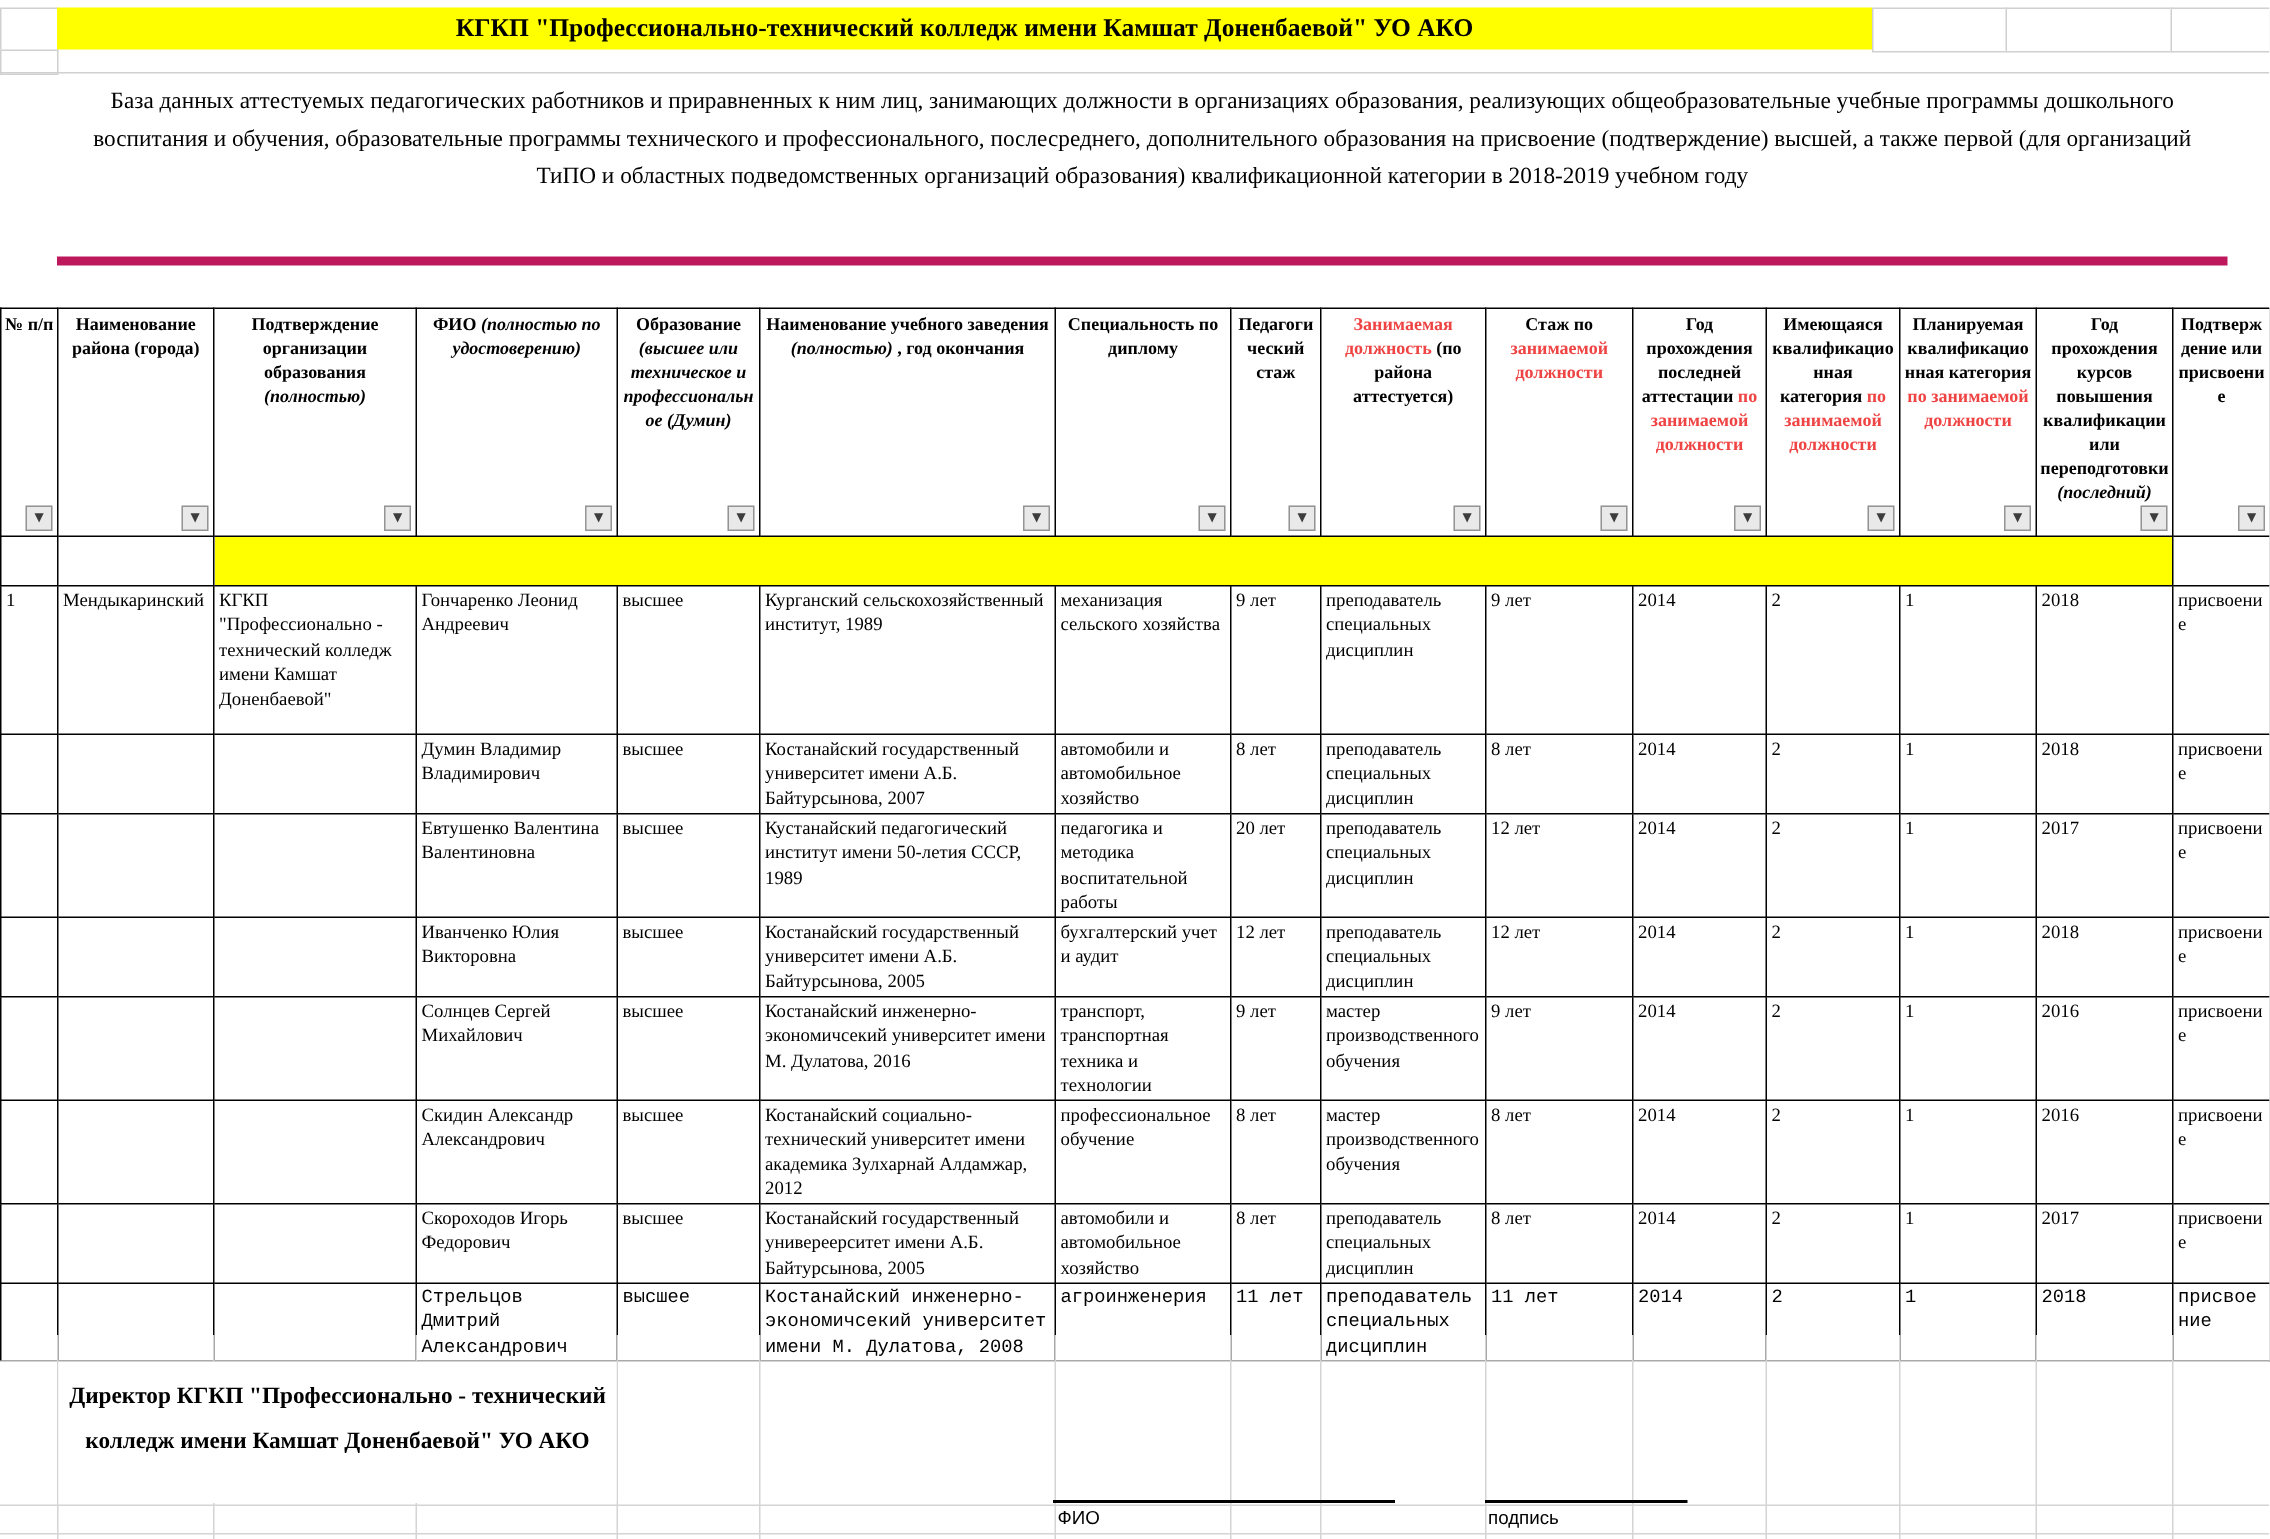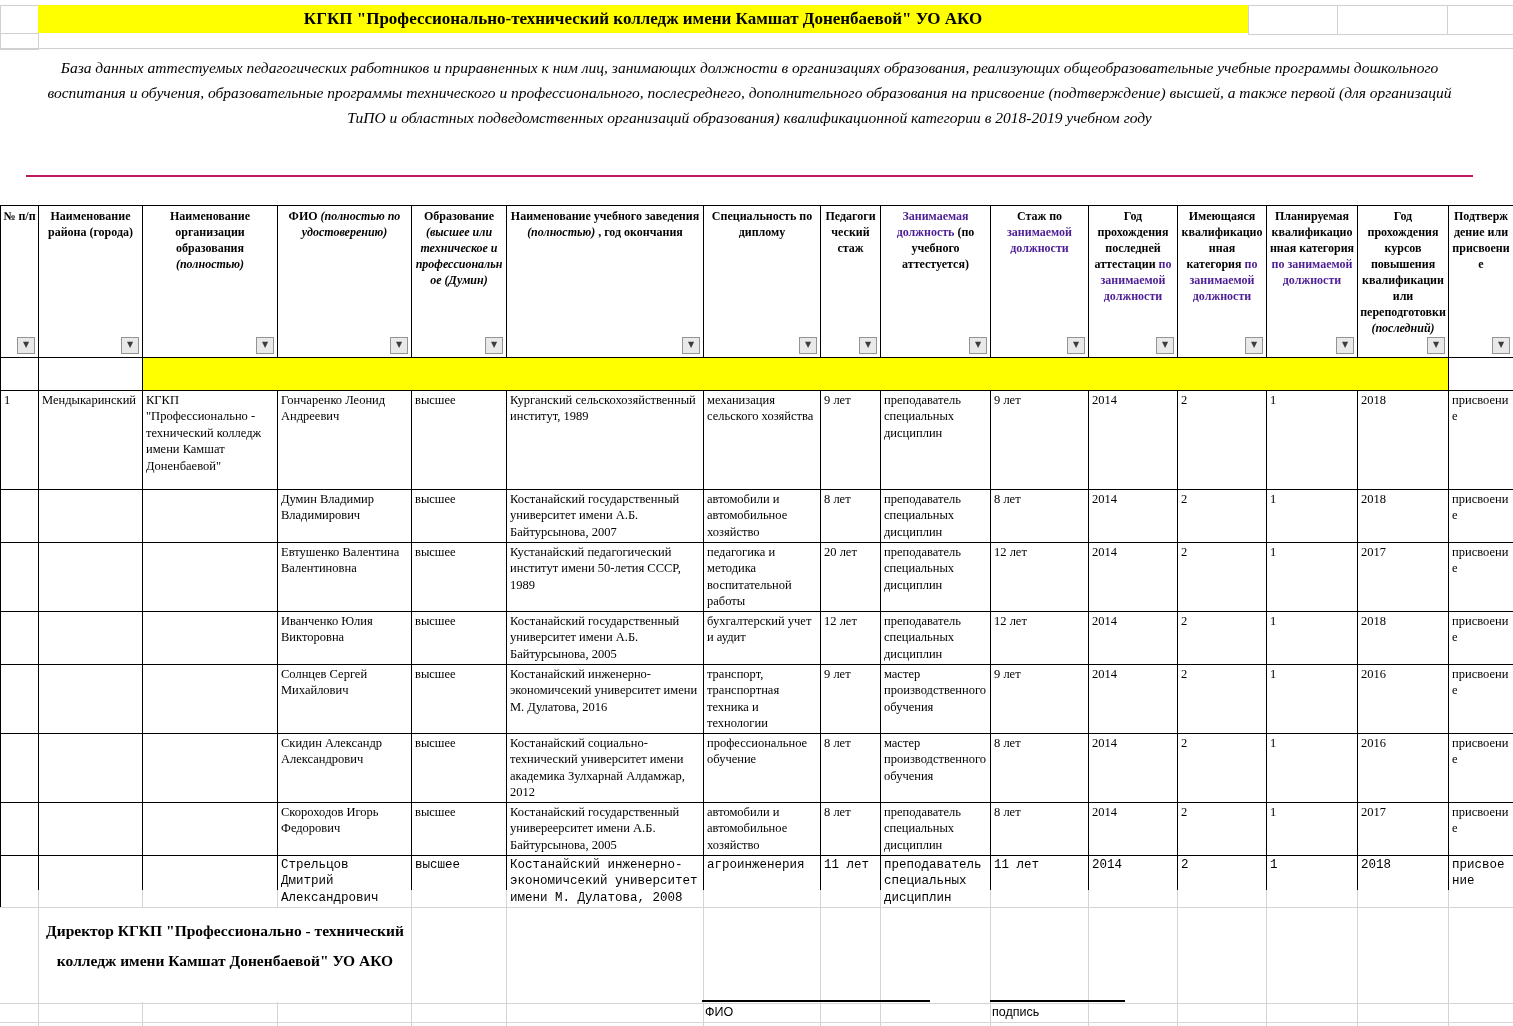--- a/index.html
+++ b/index.html
@@ -4,32 +4,32 @@
 <style>
   html,body{margin:0;padding:0;background:#fff;}
   .sheet{position:relative;width:1513px;height:1026px;background:#ffffff;overflow:hidden;
          font-family:"Liberation Serif","DejaVu Serif",serif;color:#000;}
   
   .gcell{position:absolute;border:1px solid #d0d0d0;background:#fff;}
   .title-cell{position:absolute;left:38px;top:5px;width:1210px;height:28px;background:#ffff00;
               display:flex;align-items:center;justify-content:center;
               font-weight:bold;font-size:17px;white-space:nowrap;}
   .topline{position:absolute;left:0;width:1513px;height:1px;background:#d0d0d0;}
-  .subtitle-cell{position:absolute;left:26px;top:48px;width:1475px;height:129px;
-                 border-bottom:2px solid #be185d;box-sizing:border-box;
-                 font-style:italic;font-size:15.5px;line-height:25px;text-align:center;
+  .subtitle-cell{position:absolute;left:38px;top:48px;width:1475px;height:129px;
+                 border-bottom:6px solid #be185d;box-sizing:border-box;
+                 font-size:15.5px;line-height:25px;text-align:center;
                  padding:7px 14px 0 14px;width:1447px;}
   
   table.main{position:absolute;left:0;top:205px;width:1513px;border-collapse:collapse;table-layout:fixed;}
   table.main th, table.main td{border:1px solid #000;vertical-align:top;overflow:hidden;
                                overflow-wrap:break-word;word-wrap:break-word;box-sizing:border-box;}
   table.main th{font-size:12px;font-weight:bold;text-align:center;padding:3px 2px 20px 2px;
                 position:relative;line-height:1.33;}
   table.main td{font-size:12.5px;font-weight:normal;text-align:left;padding:1px 3px;line-height:1.32;}
-  .red{color:#4c1d95;}
+  .red{color:#ef4444;}
   .it{font-style:italic;}
   .filter-btn{position:absolute;bottom:3px;right:3px;width:16px;height:15px;background:#e9e9e9;
               border:1px solid #949494;display:flex;align-items:center;justify-content:center;cursor:pointer;}
   .filter-btn .arr{font-size:8px;color:#3c3c3c;line-height:1;font-family:"DejaVu Sans",sans-serif;}
   .band-yellow{background:#ffff00;}
   
   .vgrid{position:absolute;top:890px;height:136px;width:1px;background:#d4d4d4;}
   .hgrid{position:absolute;left:0;width:1513px;height:1px;background:#d4d4d4;}
   .director-block{position:absolute;left:39px;top:908px;width:372px;height:94px;background:#fff;
                   font-weight:bold;font-size:15.5px;line-height:30px;text-align:center;
@@ -79,39 +79,39 @@
         <col style="width:65px">
     </colgroup>
     <thead>
       <tr style="height:145px;">
         <th><span>№ п/п</span><span class="filter-btn">
               <span class="arr">▼</span>
             </span></th>
         <th><span>Наименование района (города)</span><span class="filter-btn">
               <span class="arr">▼</span>
             </span></th>
-        <th><span>Наименование организации образования</span> <span class="it">(полностью)</span><span class="filter-btn">
+        <th><span>Подтверждение организации образования</span> <span class="it">(полностью)</span><span class="filter-btn">
               <span class="arr">▼</span>
             </span></th>
         <th><span>ФИО</span> <span class="it">(полностью по удостоверению)</span><span class="filter-btn">
               <span class="arr">▼</span>
             </span></th>
         <th><span>Образование</span> <span class="it">(высшее или техническое и профессиональное (Думин)</span><span class="filter-btn">
               <span class="arr">▼</span>
             </span></th>
         <th><span>Наименование учебного заведения</span> <span class="it">(полностью)</span> <span>, год окончания</span><span class="filter-btn">
               <span class="arr">▼</span>
             </span></th>
         <th><span>Специальность по диплому</span><span class="filter-btn">
               <span class="arr">▼</span>
             </span></th>
         <th><span>Педагогический стаж</span><span class="filter-btn">
               <span class="arr">▼</span>
             </span></th>
-        <th><span class="red">Занимаемая должность</span> <span>(по учебного аттестуется)</span><span class="filter-btn">
+        <th><span class="red">Занимаемая должность</span> <span>(по района аттестуется)</span><span class="filter-btn">
               <span class="arr">▼</span>
             </span></th>
         <th><span>Стаж по</span> <span class="red">занимаемой должности</span><span class="filter-btn">
               <span class="arr">▼</span>
             </span></th>
         <th><span>Год прохождения последней аттестации</span> <span class="red">по занимаемой должности</span><span class="filter-btn">
               <span class="arr">▼</span>
             </span></th>
         <th><span>Имеющаяся квалификационная категория</span> <span class="red">по занимаемой должности</span><span class="filter-btn">
               <span class="arr">▼</span>

